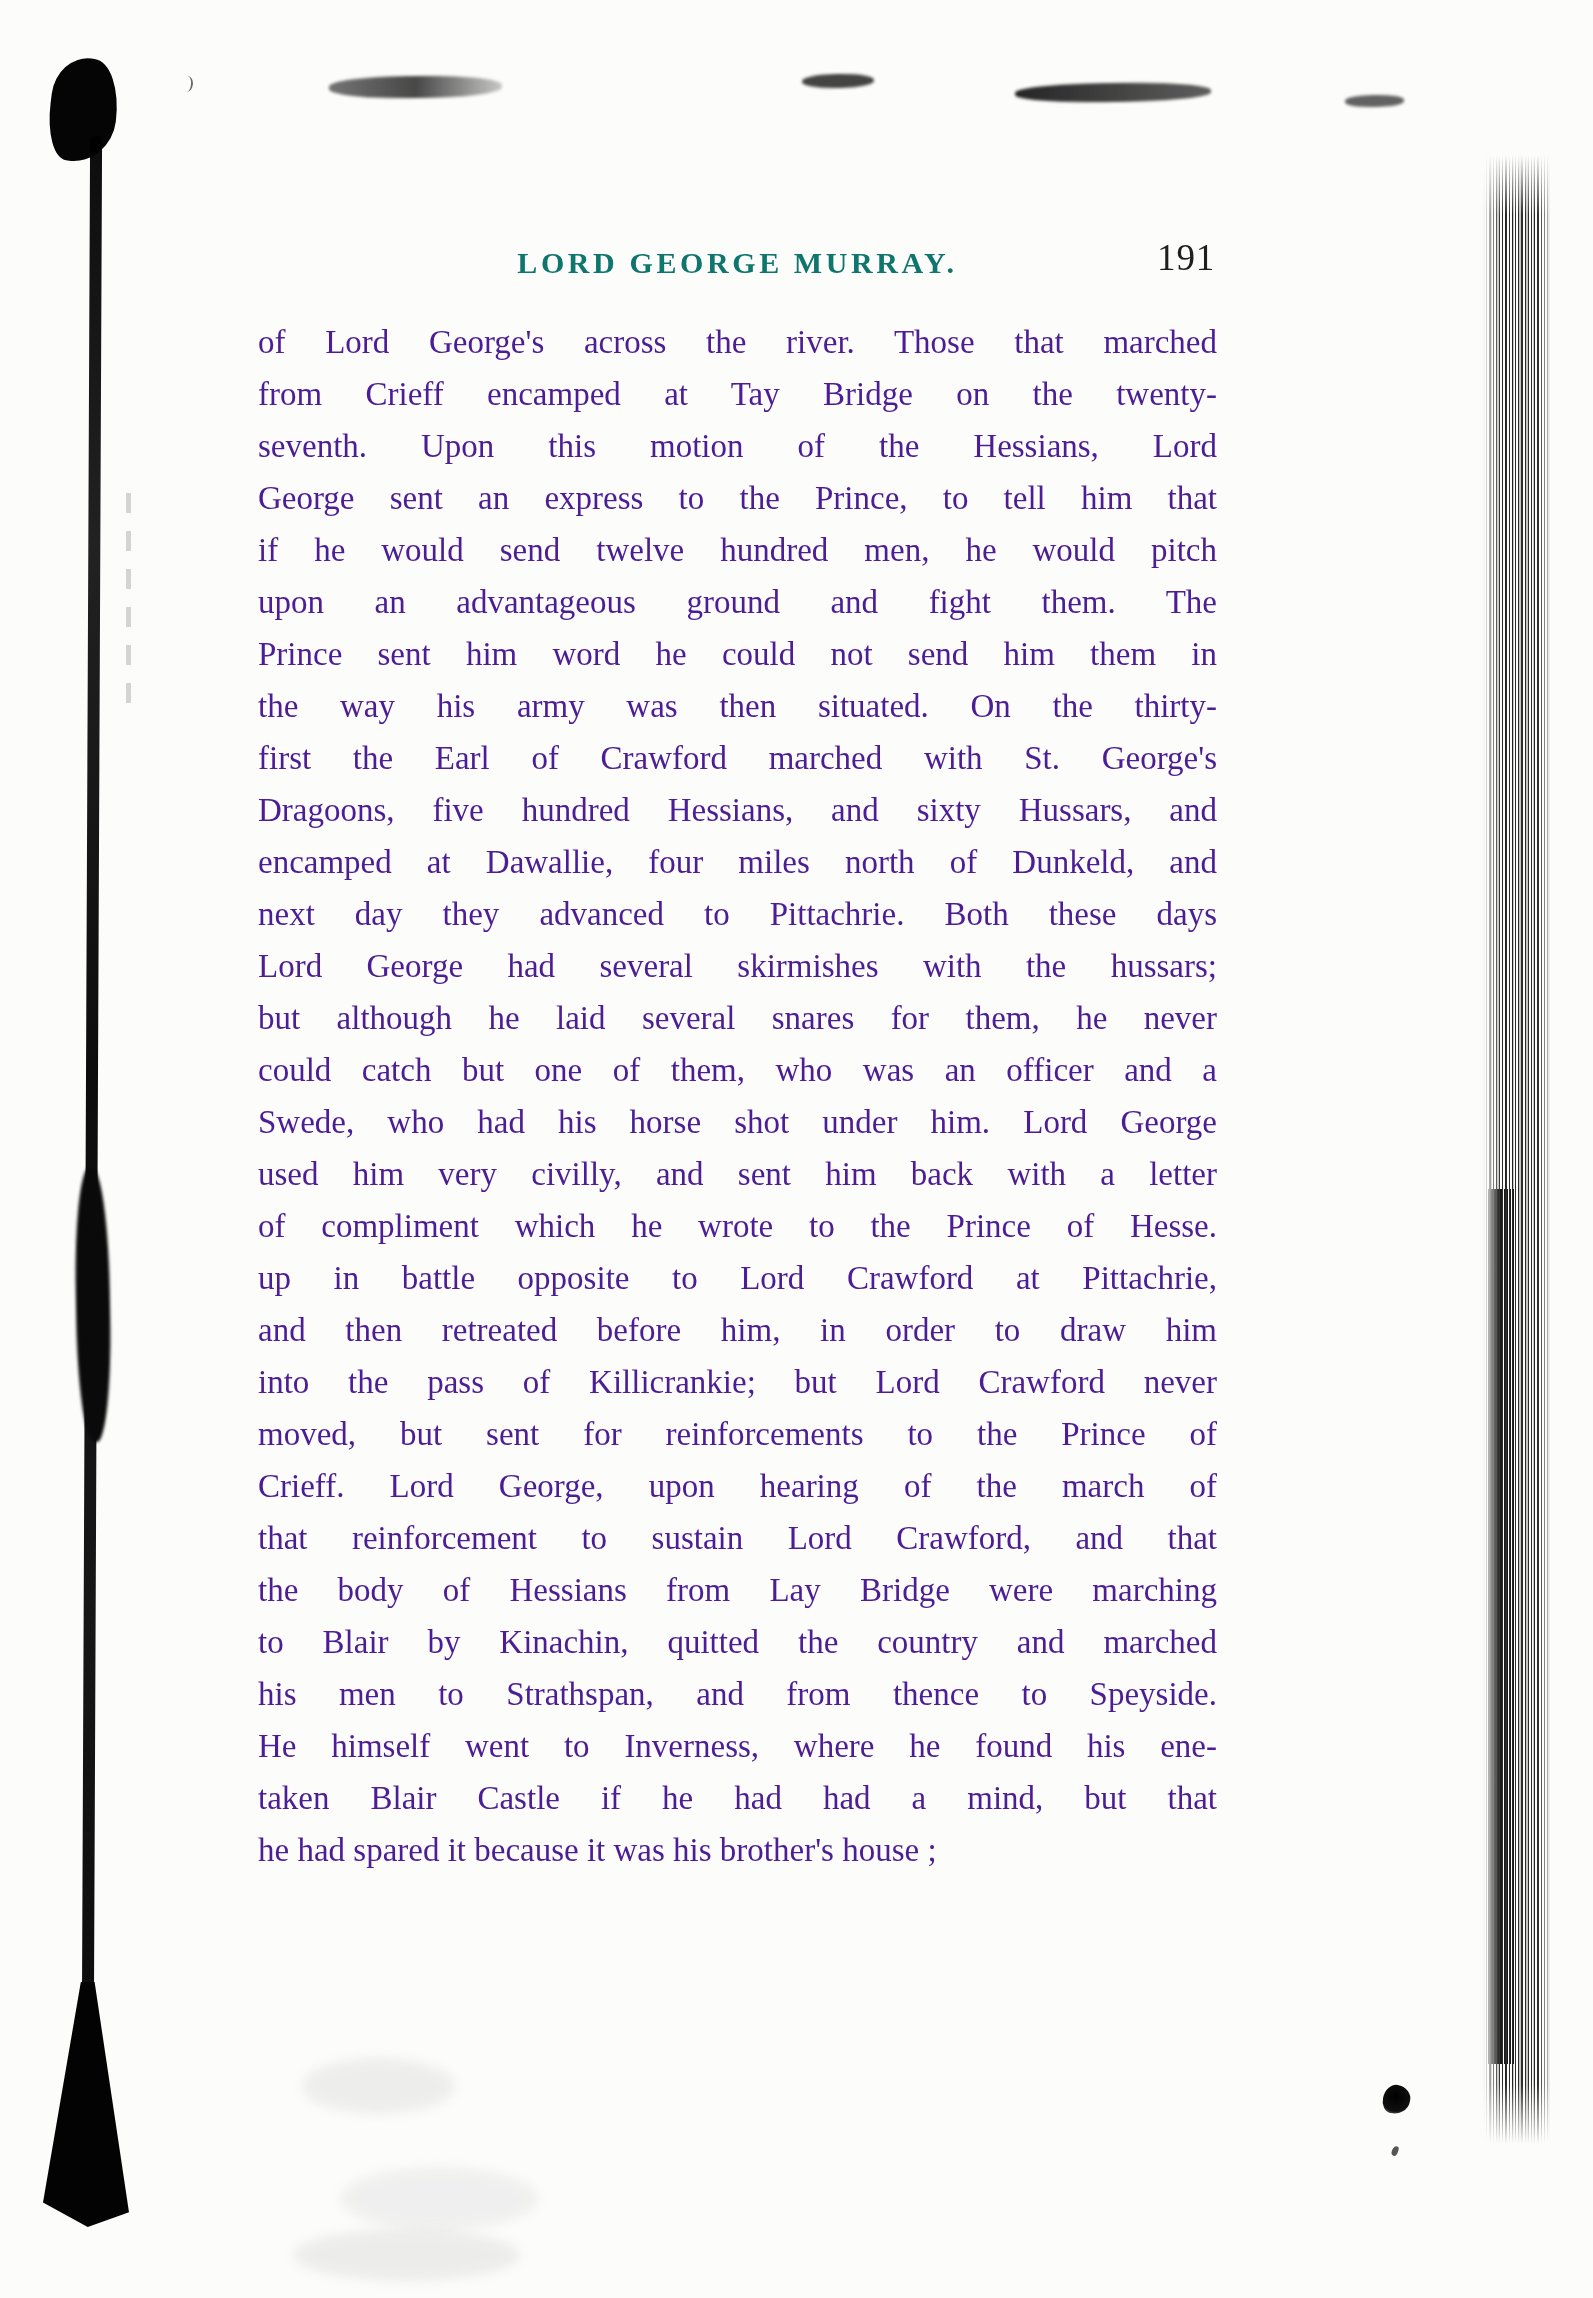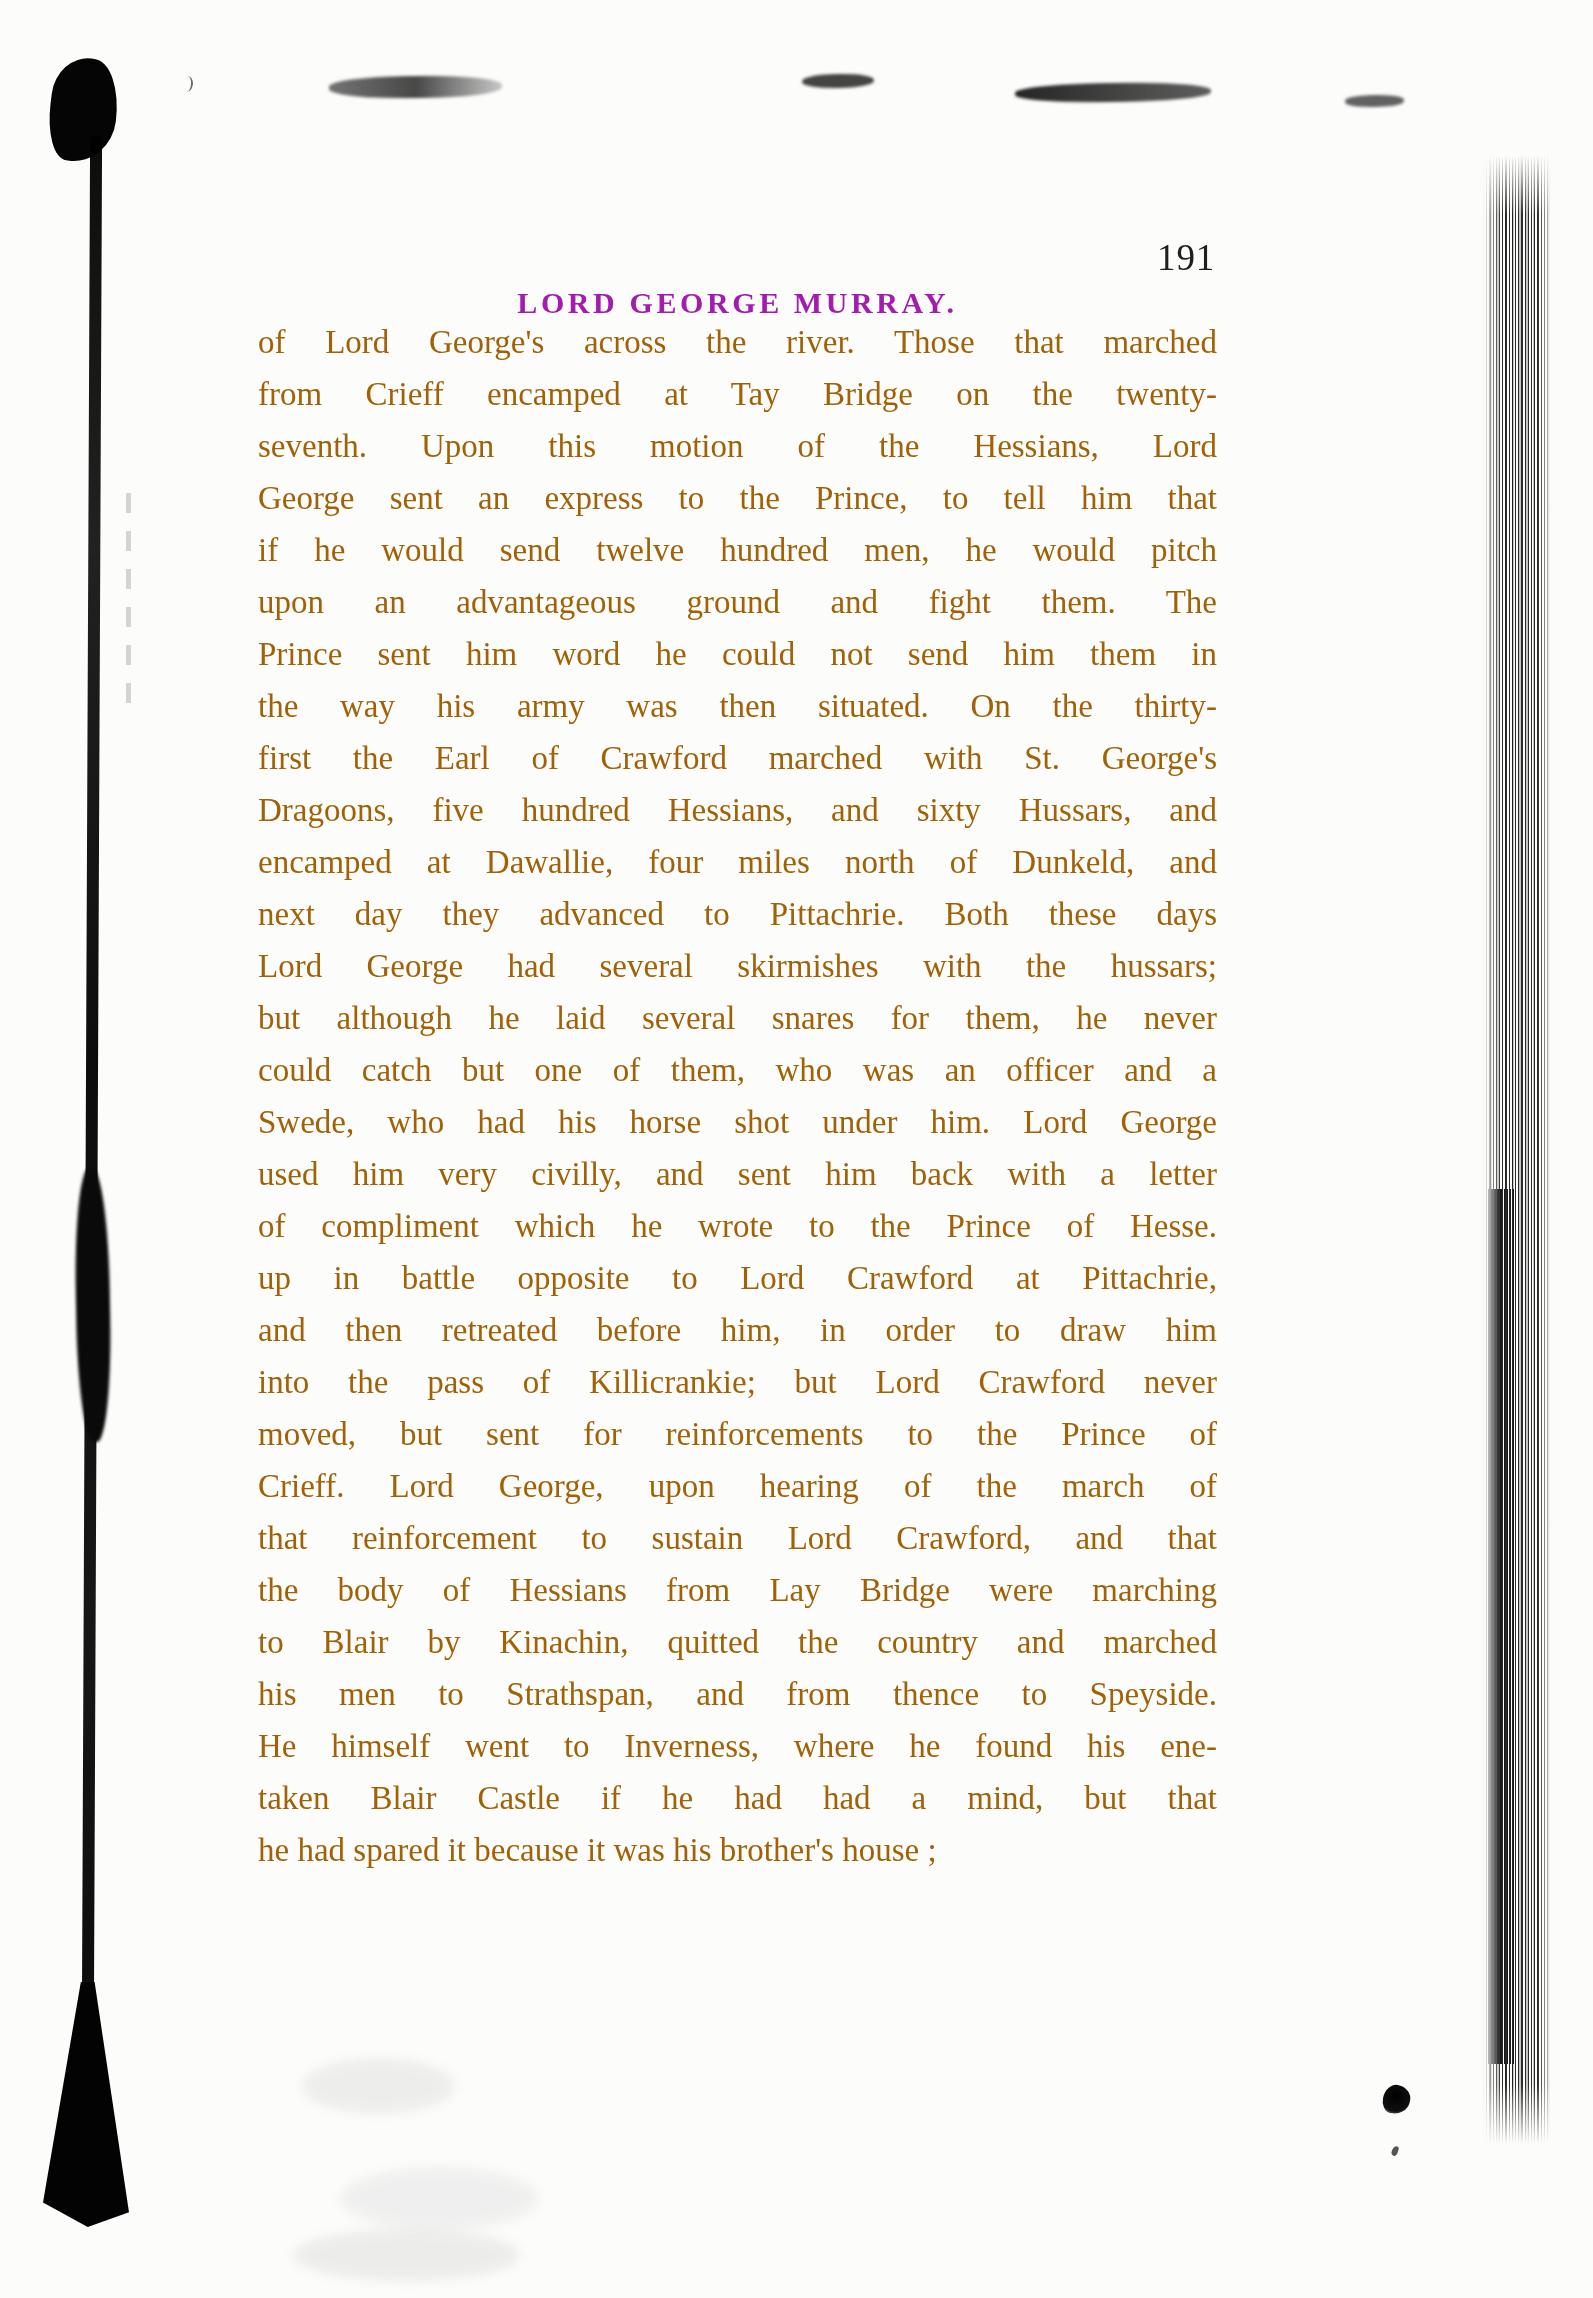--- a/index.html
+++ b/index.html
@@ -12,33 +12,32 @@
     font-family: "Liberation Serif", "DejaVu Serif", serif;
     color: #232323;
   }
 
   
   .header { position: absolute; left: 258px; top: 241px; width: 959px; height: 47px; }
   .title {
     position: absolute; left: 0; right: 0; top: 5.4px;
     text-align: center;
     font-size: 30px; font-weight: 700; letter-spacing: 3.6px;
-    color: #a21caf;
-    margin-top: 40px;
+    color: #0f766e;
   }
   .page-number {
     position: absolute; right: 1.8px; top: -5.4px;
     font-size: 37px; font-weight: 400; color: #1f1f1f;
     letter-spacing: 0.9px;
   }
 
   
   .body-text {
     position: absolute; left: 258px; top: 316px; width: 959px;
-    font-size: 33px; line-height: 52px; color: #a16207;
+    font-size: 33px; line-height: 52px; color: #4c1d95;
   }
   .line { text-align: justify; text-align-last: justify; }
   .line.last { text-align-last: left; }
 
   
   .artifact { position: absolute; pointer-events: none; }
 
   
   .blob-top {
     left: 50px; top: 58px; width: 67px; height: 104px;

